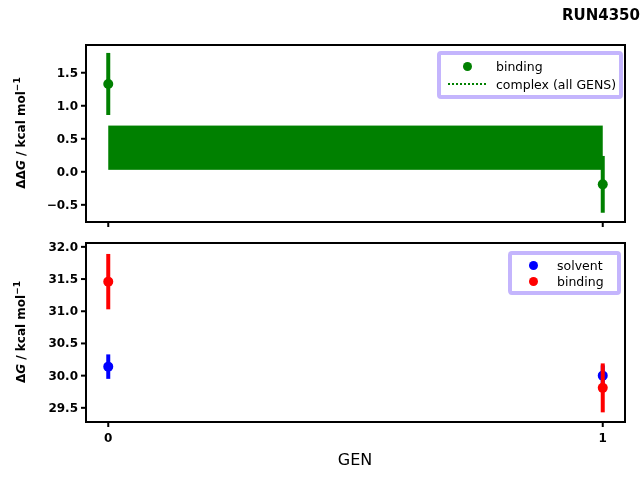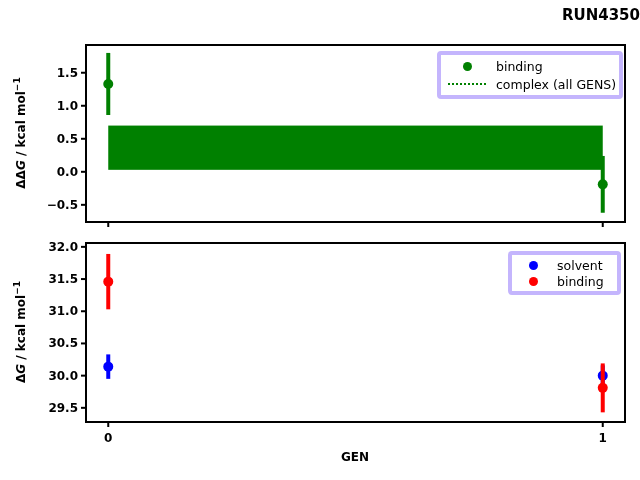--- a/index.html
+++ b/index.html
@@ -17,21 +17,21 @@
     font-size:12px;font-weight:bold;fill:#000;
   }
   .ylabel{
     position:absolute;white-space:nowrap;font-size:12px;font-weight:bold;color:#000;
     transform:translate(-50%,-50%) rotate(-90deg);
   }
   .ylabel .sym{font-style:italic;}
   .ylabel sup{font-size:9px;}
   .xlabel{
     position:absolute;transform:translateX(-50%);
-    font-size:12px;font-weight:bold;color:#000;white-space:nowrap;
+    font-size:16px;font-weight:normal;color:#000;white-space:nowrap;
   }
   .legend{
     position:absolute;box-sizing:border-box;
     background:rgba(255,255,255,0.88);
     border:4px solid #c4b5fd;border-radius:4px;
     display:flex;flex-direction:column;
     padding:2px 0;
   }
   .legend-row{display:flex;align-items:center;height:21px;}
   .legend-glyph{display:flex;align-items:center;justify-content:center;flex:0 0 auto;}

